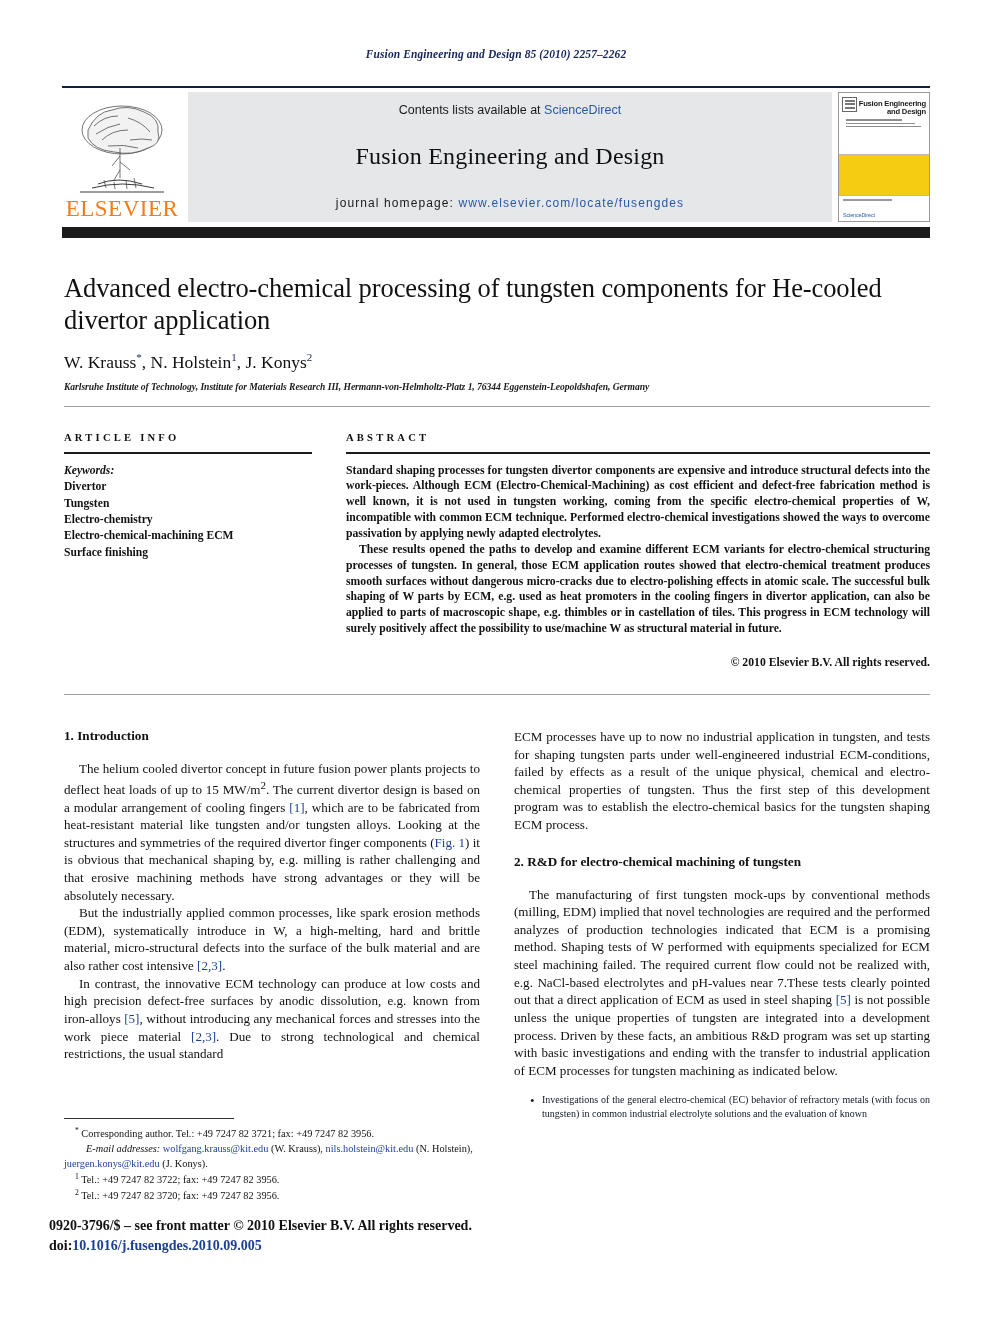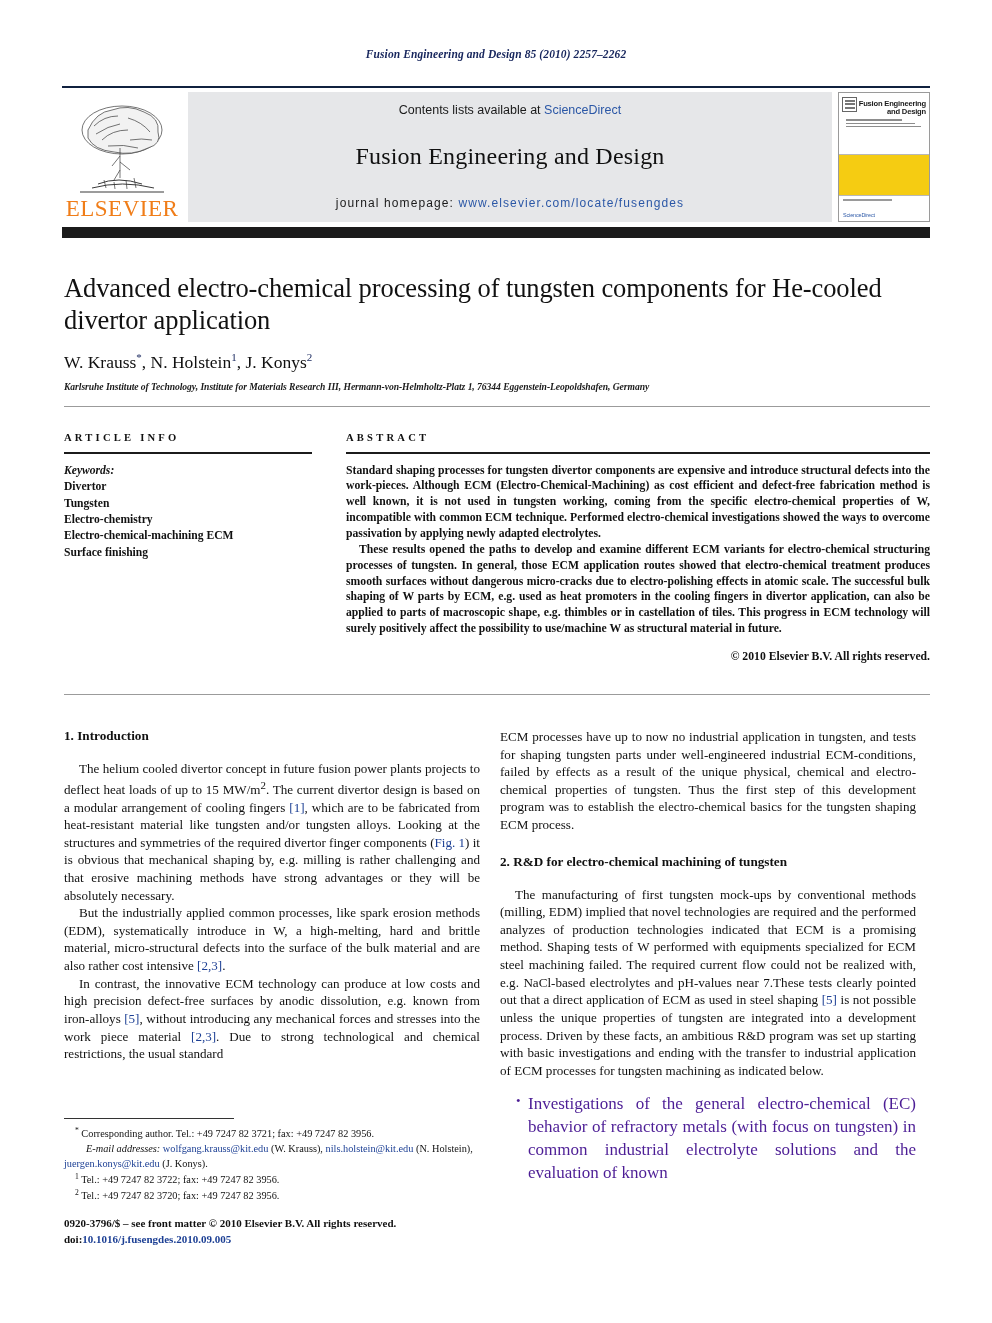--- a/index.html
+++ b/index.html
@@ -280,40 +280,40 @@
   .abstract-p + .abstract-p {
     text-indent: 13px;
     margin-top: 0;
   }
   .copyright-line {
     font-family: "Liberation Serif", serif;
     font-weight: bold;
     font-size: 11.7px;
     text-align: right;
     color: #111;
-    margin-top: 13px;
+    margin-top: 19px;
   }
 
   .abstract-rule {
     position: absolute;
     top: 694px;
     left: 64px;
     width: 866px;
     height: 1px;
     background: #9b9b9b;
   }
 
   
   .body-cols {
     position: absolute;
     top: 728px;
     left: 64px;
     width: 866px;
     display: flex;
-    gap: 20px;
+    gap: 34px;
   }
   .bcol {
     width: 416px;
     flex: 0 0 416px;
   }
   .sec-heading {
     font-family: "Liberation Serif", serif;
     font-weight: bold;
     font-size: 13.2px;
     color: #111;
@@ -329,24 +329,24 @@
   }
   .body-p.indent { text-indent: 15px; }
   .cite { color: #1c3f94; }
   .bullet-list {
     margin: 14px 0 0 0;
     padding: 0 0 0 16px;
     list-style: none;
   }
   .bullet-list li {
     font-family: "Liberation Serif", serif;
-    font-size: 17px;
+    font-size: 10px;
     line-height: 1.345;
     text-align: justify;
-    color: #4c1d95;
+    color: #0f172a;
     position: relative;
     padding-left: 12px;
   }
   .bullet-list li::before {
     content: "\2022";
     position: absolute;
     left: 0;
     top: -1px;
     font-size: 13px;
   }
@@ -373,25 +373,25 @@
   .footnotes .fn-corr { text-indent: 11px; }
   .footnotes .fn-email { text-indent: 22px; }
   .footnotes .fn-tel { text-indent: 11px; }
   .footnotes em { font-style: italic; }
   .mail { color: #1c3f94; }
   .fn-sup { vertical-align: super; font-size: 7.6px; }
 
   .issn-block {
     position: absolute;
     top: 1216px;
-    left: 64px;
+    left: 49px;
     width: 470px;
     font-family: "Liberation Serif", serif;
     font-weight: bold;
-    font-size: 11px;
+    font-size: 14px;
     line-height: 1.45;
     color: #111;
   }
   .doi-link { color: #1c3f94; }
 </style>
 </head>
 <body>
 
 <div class="page">
 

